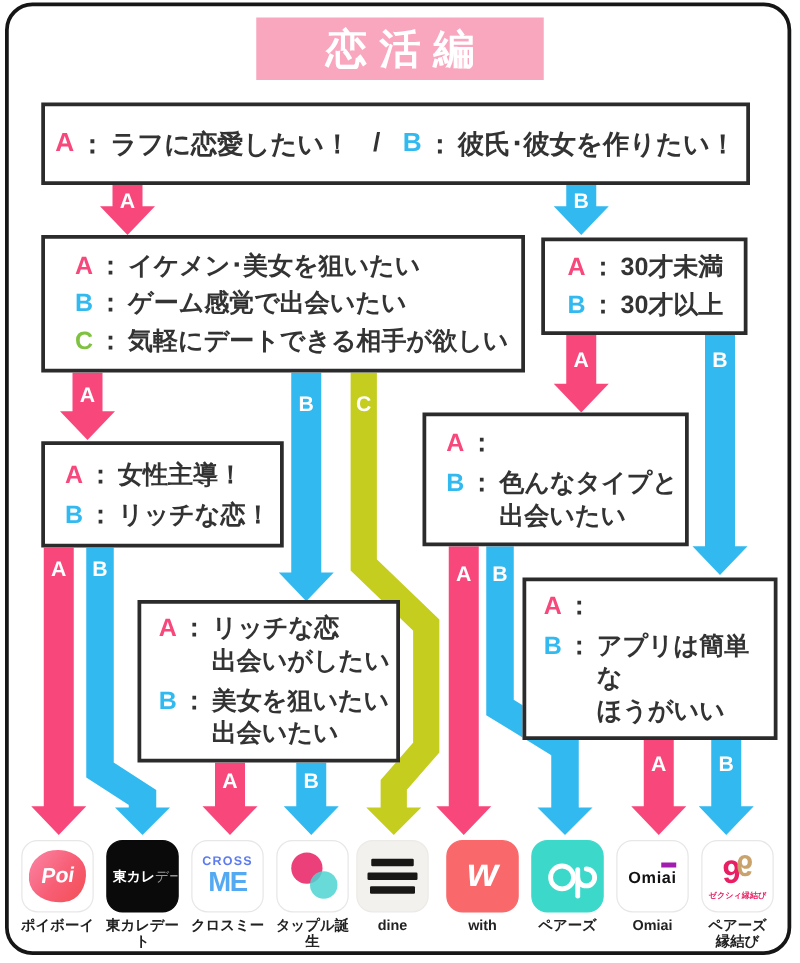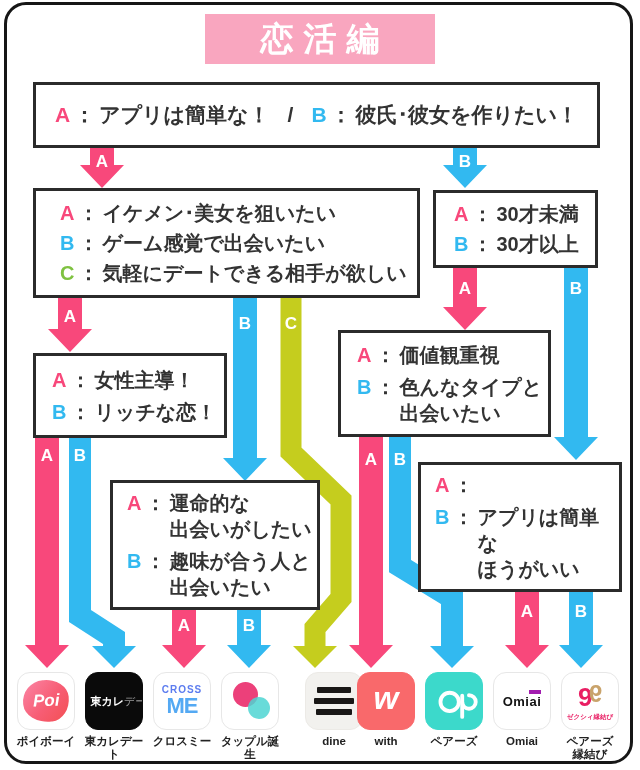--- a/index.html
+++ b/index.html
@@ -154,21 +154,21 @@
   <span class="flow-letter" style="left:400px; top:459px;">B</span>
   <span class="flow-letter" style="left:184px; top:625px;">A</span>
   <span class="flow-letter" style="left:249px; top:625px;">B</span>
   <span class="flow-letter" style="left:527px; top:611px;">A</span>
   <span class="flow-letter" style="left:581px; top:611px;">B</span>
 
   <div class="qbox q1">
     <div class="inner">
       <span class="lt c-pink">A</span>
         <span class="sep">：</span>
-        <span class="tx">アプリは簡単な！</span>
+        <span class="tx">ラフに恋愛したい！</span>
       <span class="divider">/</span>
       <span class="lt c-blue">B</span>
         <span class="sep">：</span>
         <span class="tx">彼氏･彼女を作りたい！</span>
     </div>
   </div>
 
   <div class="qbox q2l">
     <div class="row">
         <span class="lt c-pink">A</span>
@@ -210,41 +210,40 @@
         <span class="lt c-blue">B</span>
         <span class="sep">：</span>
         <span class="tx">リッチな恋！</span>
       </div>
   </div>
 
   <div class="qbox qmid">
     <div class="row">
         <span class="lt c-pink">A</span>
         <span class="sep">：</span>
-        <span class="tx">価値観重視</span>
       </div>
     <div class="row">
         <span class="lt c-blue">B</span>
         <span class="sep">：</span>
         <span class="tx">色んなタイプと
 出会いたい</span>
       </div>
   </div>
 
   <div class="qbox qunmei">
     <div class="row">
         <span class="lt c-pink">A</span>
         <span class="sep">：</span>
-        <span class="tx">運命的な
+        <span class="tx">リッチな恋
 出会いがしたい</span>
       </div>
     <div class="row">
         <span class="lt c-blue">B</span>
         <span class="sep">：</span>
-        <span class="tx">趣味が合う人と
+        <span class="tx">美女を狙いたい
 出会いたい</span>
       </div>
   </div>
 
   <div class="qbox qshorai">
     <div class="row">
         <span class="lt c-pink">A</span>
         <span class="sep">：</span>
       </div>
     <div class="row">
@@ -284,21 +283,21 @@
     </div>
 
     <div class="app" style="left:218px;">
       <div class="app-icon">
         <div class="tapple-c1"></div>
         <div class="tapple-c2"></div>
       </div>
       <div class="app-label">タップル誕生</div>
     </div>
 
-    <div class="app" style="left:302px;">
+    <div class="app" style="left:282px;">
       <div class="app-icon icon-dine">
         <div class="dine-bar b1"></div>
         <div class="dine-bar b2"></div>
         <div class="dine-bar b3"></div>
       </div>
       <div class="app-label">dine</div>
     </div>
 
     <div class="app" style="left:354px;">
       <div class="app-icon icon-with">

